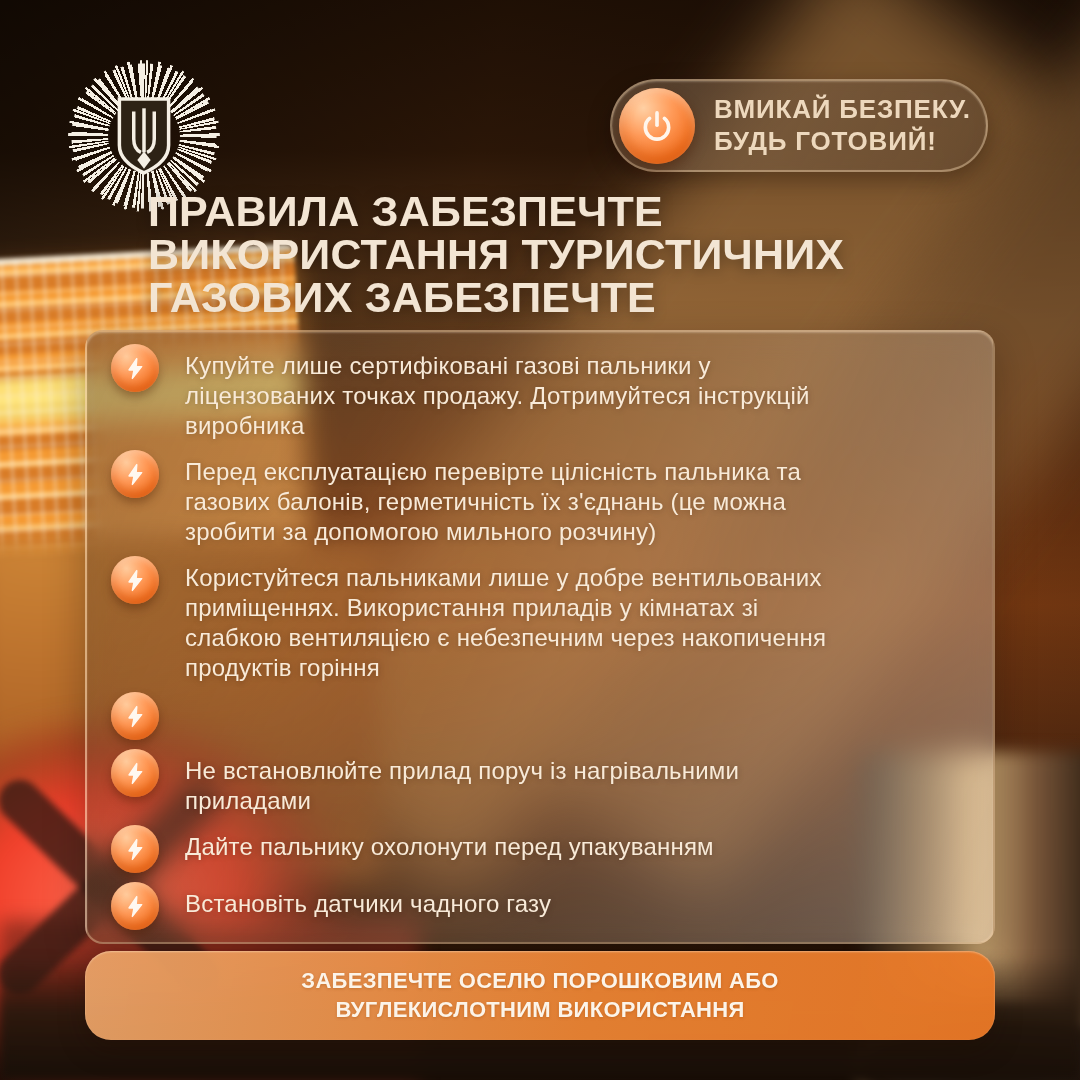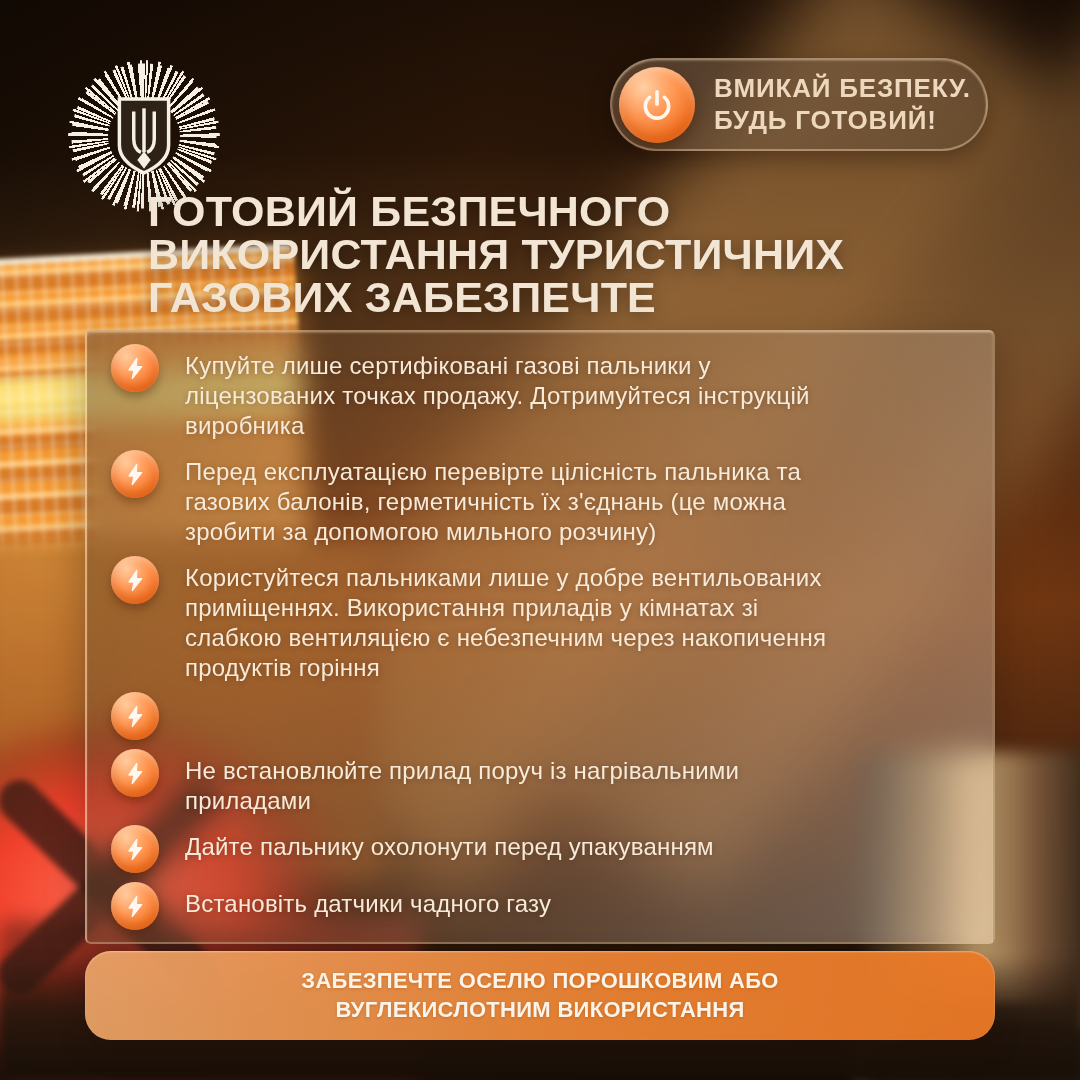--- a/index.html
+++ b/index.html
@@ -62,38 +62,38 @@
   .emblem{position:absolute;left:68px;top:60px;width:152px;height:152px;}
   .rays{position:absolute;inset:0;border-radius:50%;}
   .rays-a{background:repeating-conic-gradient(from -2deg,#f5efe4 0deg 2.5deg,transparent 2.5deg 7deg);
     -webkit-mask:radial-gradient(circle,transparent 0 33%,#000 34% 67%,transparent 68%);
             mask:radial-gradient(circle,transparent 0 33%,#000 34% 67%,transparent 68%);}
   .rays-b{background:repeating-conic-gradient(from 1.4deg,#f5efe4 0deg 1.9deg,transparent 1.9deg 9.6deg);
     -webkit-mask:radial-gradient(circle,transparent 0 33%,#000 34% 93%,transparent 94%);
             mask:radial-gradient(circle,transparent 0 33%,#000 34% 93%,transparent 94%);}
   .shield{position:absolute;left:50%;top:50%;transform:translate(-50%,-50%);}
   
-  .badge{position:absolute;left:610px;top:58px;width:378px;height:93px;border-radius:48px;
+  .badge{position:absolute;left:610px;top:79px;width:378px;height:93px;border-radius:48px;
     background:linear-gradient(120deg,rgba(135,108,82,.55),rgba(88,68,52,.42));
     border:2px solid rgba(240,210,172,.45);
     box-shadow:0 8px 22px rgba(20,10,4,.35), inset 0 1px 2px rgba(255,240,220,.25);
     display:flex;align-items:center;padding-left:7px;gap:19px;box-sizing:border-box;
     -webkit-backdrop-filter:blur(6px);backdrop-filter:blur(6px);}
   .badge-circle{width:76px;height:76px;border-radius:50%;flex:0 0 76px;
     background:radial-gradient(circle at 32% 26%,#ffd0a4 0%,#ff9a58 38%,#f3701f 76%,#e85d12 100%);
     box-shadow:0 6px 14px rgba(70,25,0,.45), inset 0 -8px 14px rgba(195,70,0,.45), inset 0 4px 8px rgba(255,235,210,.55);
     display:flex;align-items:center;justify-content:center;}
   .badge-text{color:#edd8bd;font-size:26px;line-height:1.22;font-weight:600;letter-spacing:.8px;}
   
   .title{position:absolute;left:148px;top:190px;margin:0;color:#f3e5d3;
     font-size:43px;font-weight:800;line-height:1.0;letter-spacing:.2px;
     text-shadow:0 2px 14px rgba(0,0,0,.35);}
   .title span{display:block;}
   
-  .card{position:absolute;left:85px;top:330px;width:910px;height:614px;border-radius:6px;
+  .card{position:absolute;left:85px;top:330px;width:910px;height:614px;border-radius:18px;
     box-sizing:border-box;padding:12px 30px 12px 24px;
     background:linear-gradient(115deg,rgba(84,58,38,.45) 0%,rgba(142,108,78,.30) 42%,rgba(238,224,210,.40) 100%);
     border:2px solid rgba(238,205,165,.42);
     box-shadow:0 14px 40px rgba(20,10,4,.30), inset 0 1px 2px rgba(255,240,220,.28);
     -webkit-backdrop-filter:blur(13px) saturate(1.05);backdrop-filter:blur(13px) saturate(1.05);
     display:flex;flex-direction:column;justify-content:space-between;overflow:hidden;}
   .rule{display:flex;align-items:flex-start;}
   .rule-icon{width:48px;height:48px;border-radius:50%;flex:0 0 48px;margin-right:26px;
     background:radial-gradient(circle at 32% 26%,#ffcb9c 0%,#ff9a58 40%,#f3701f 78%,#e85d12 100%);
     box-shadow:0 5px 10px rgba(70,25,0,.38), inset 0 -6px 10px rgba(195,70,0,.42), inset 0 3px 6px rgba(255,235,210,.5);
@@ -151,21 +151,21 @@
         <line x1="14" y1="3.2" x2="14" y2="13.4" stroke="#fff6ec" stroke-width="3" stroke-linecap="round"></line>
       </svg>
     </div>
     <div class="badge-text">
       <div>ВМИКАЙ БЕЗПЕКУ.</div>
       <div>БУДЬ ГОТОВИЙ!</div>
     </div>
   </div>
 
   <h1 class="title">
-    <span>ГОТОВИЙ БЕЗПЕЧНОГО</span>
+    <span>ПРАВИЛА ЗАБЕЗПЕЧТЕ</span>
     <span>ВИКОРИСТАННЯ ТУРИСТИЧНИХ</span>
     <span>ГАЗОВИХ ЗАБЕЗПЕЧТЕ</span>
   </h1>
 
   <section class="card">
     <div class="rule">
       <span class="rule-icon">
         <svg width="25" height="25" viewBox="0 0 24 24">
             <path d="M13.2,2.5 L5.8,13.4 H10.6 L9,21.5 L17.9,10.2 H12.6 Z" fill="#fff8f0" stroke="#fff8f0" stroke-width="1.4" stroke-linejoin="round"></path>
           </svg>

